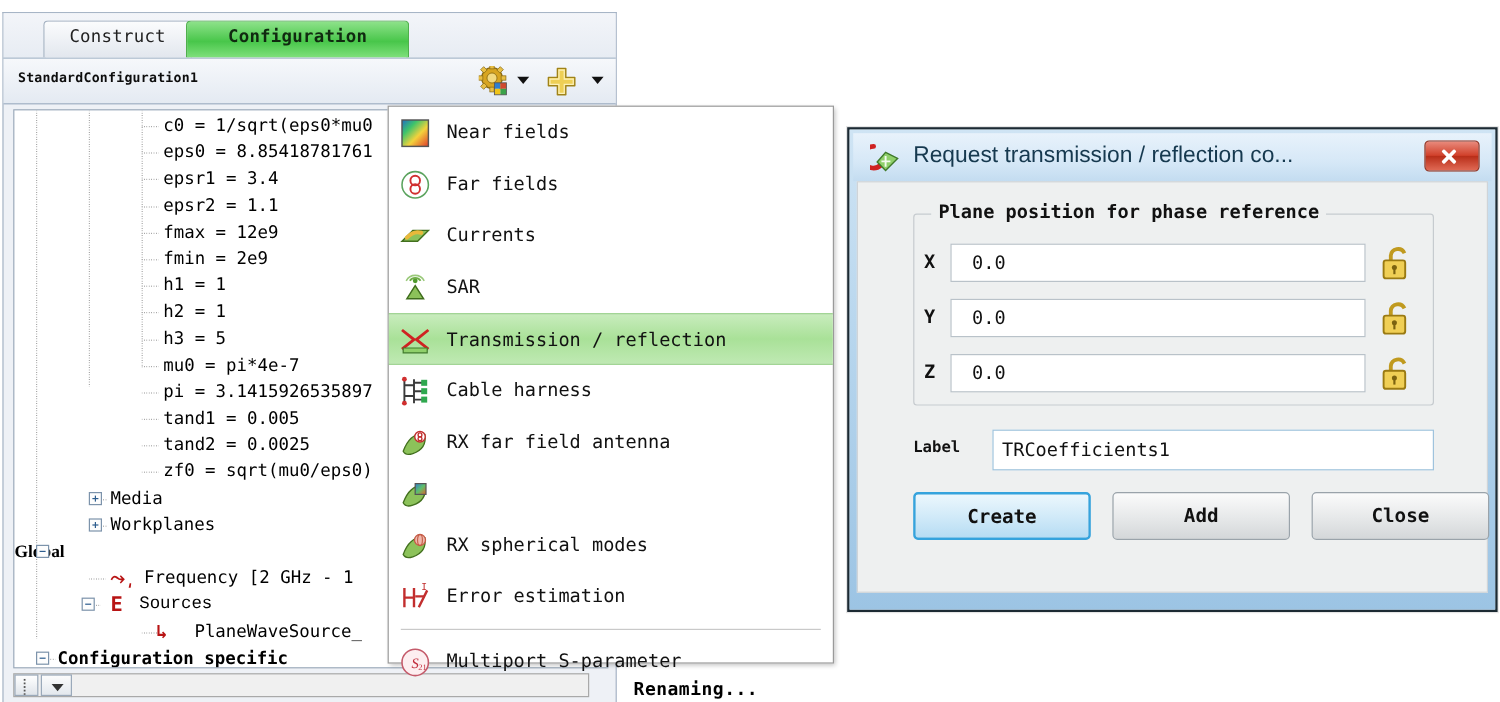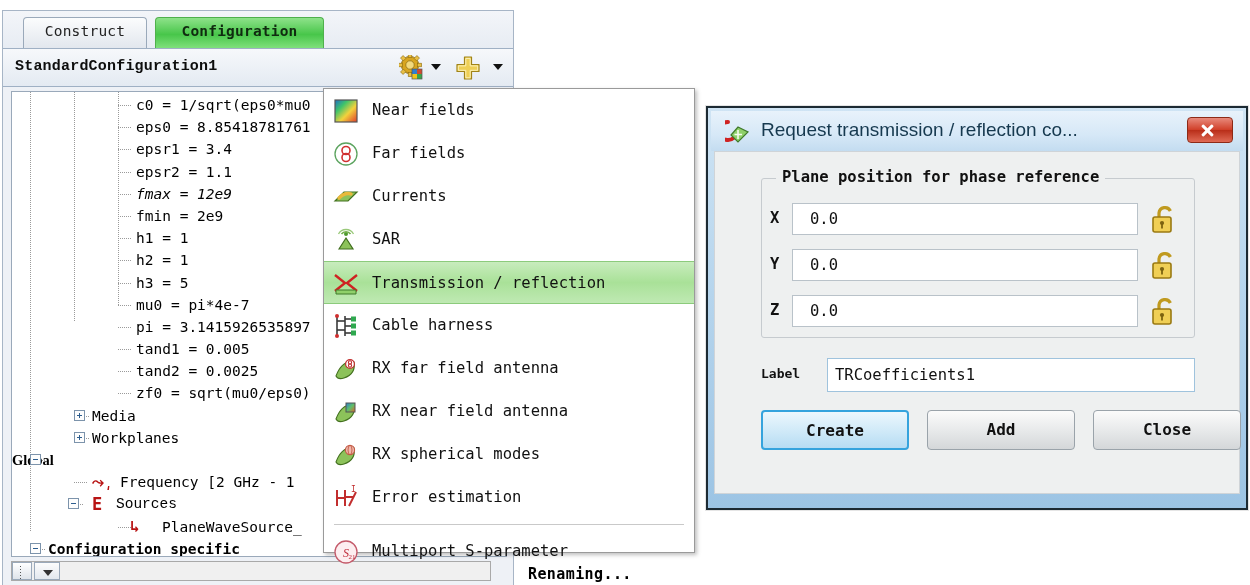--- a/index.html
+++ b/index.html
@@ -28,42 +28,41 @@
   .tab{
     position:absolute;top:6px;height:31px;line-height:27px;
     font-family:"DejaVu Sans Mono","Liberation Mono",monospace;
     font-size:14.5px;color:#111;text-align:center;
     box-sizing:border-box;
     border:1px solid #9aa9ba;border-bottom:none;
     border-radius:4px 4px 0 0;
     letter-spacing:0.2px;
   }
   .tab.inactive{
-    left:20px;width:124px;
+    left:33px;width:124px;
     background:linear-gradient(#fbfcfd,#e2e7ee);
     color:#222;
   }
   .tab.active{
-    left:152px;width:169px;font-weight:bold;
+    left:152px;width:186px;font-weight:bold;
     background:linear-gradient(#8ee28a,#48c64a 55%,#7fe07c);
     border-color:#4fb04c;
     color:#102a10;
   }
 
   .confbar{
     position:absolute;left:0;top:38px;width:100%;height:38px;
     background:linear-gradient(#f6f8fb,#e4eaf2);
     border-bottom:1px solid #9fb0c4;
     box-sizing:border-box;
   }
   .conf-title{
     position:absolute;left:12px;top:9px;
-    font-size:15px;font-weight:bold;color:#0d0d0d;
+    font-size:11px;font-weight:bold;color:#0d0d0d;
     letter-spacing:0.2px;
-    font-family:Liberation Mono, monospace;
   }
   .tb-btn{position:absolute;top:6px;height:26px;}
   .gear-ico{left:396px;width:26px;}
   .gear-arrow{left:428px;top:15px;}
   .plus-ico{left:452px;width:26px;}
   .plus-arrow{left:490px;top:15px;}
   .caret-down{
     position:absolute;width:0;height:0;
     border-left:5px solid transparent;border-right:5px solid transparent;
     border-top:6px solid #111;
@@ -316,21 +315,21 @@
 
       <div class="guide" style="left:18px;top:0;height:440px;"></div>
       <div class="guide" style="left:62px;top:0;height:230px;"></div>
       <div class="guide" style="left:106px;top:0;height:214px;"></div>
 
       <div id="tree-rows" style="position:absolute;left:0;top:2px;width:100%;">
           <div class="trow"><span class="dash" style="left:106px;width:14px;"></span><span class="lbl" style="margin-left:124px;">c0 = 1/sqrt(eps0*mu0</span></div>
           <div class="trow"><span class="dash" style="left:106px;width:14px;"></span><span class="lbl" style="margin-left:124px;">eps0 = 8.85418781761</span></div>
           <div class="trow"><span class="dash" style="left:106px;width:14px;"></span><span class="lbl" style="margin-left:124px;">epsr1 = 3.4</span></div>
           <div class="trow"><span class="dash" style="left:106px;width:14px;"></span><span class="lbl" style="margin-left:124px;">epsr2 = 1.1</span></div>
-          <div class="trow"><span class="dash" style="left:106px;width:14px;"></span><span class="lbl" style="margin-left:124px;font-style:italic;">fmax = 12e9</span></div>
+          <div class="trow"><span class="dash" style="left:106px;width:14px;"></span><span class="lbl" style="margin-left:124px;">fmax = 12e9</span></div>
           <div class="trow"><span class="dash" style="left:106px;width:14px;"></span><span class="lbl" style="margin-left:124px;">fmin = 2e9</span></div>
           <div class="trow"><span class="dash" style="left:106px;width:14px;"></span><span class="lbl" style="margin-left:124px;">h1 = 1</span></div>
           <div class="trow"><span class="dash" style="left:106px;width:14px;"></span><span class="lbl" style="margin-left:124px;">h2 = 1</span></div>
           <div class="trow"><span class="dash" style="left:106px;width:14px;"></span><span class="lbl" style="margin-left:124px;">h3 = 5</span></div>
           <div class="trow"><span class="dash" style="left:106px;width:14px;"></span><span class="lbl" style="margin-left:124px;">mu0 = pi*4e-7</span></div>
           <div class="trow"><span class="dash" style="left:106px;width:14px;"></span><span class="lbl" style="margin-left:124px;">pi = 3.1415926535897</span></div>
           <div class="trow"><span class="dash" style="left:106px;width:14px;"></span><span class="lbl" style="margin-left:124px;">tand1 = 0.005</span></div>
           <div class="trow"><span class="dash" style="left:106px;width:14px;"></span><span class="lbl" style="margin-left:124px;">tand2 = 0.0025</span></div>
           <div class="trow"><span class="dash" style="left:106px;width:14px;"></span><span class="lbl" style="margin-left:124px;">zf0 = sqrt(mu0/eps0)</span></div>
           <div class="trow"><span class="dash" style="left:68px;width:10px;"></span><span class="pm plus" style="left:62px;"></span><span class="lbl" style="margin-left:80px;">Media</span></div>
@@ -415,21 +414,21 @@
         <div class="mi"><span class="micon"><svg width="26" height="26" viewBox="0 0 26 26">
               <defs>
                 <linearGradient id="rxnf" x1="0" y1="0" x2="1" y2="1">
                   <stop offset="0" stop-color="#2f7fd0"></stop>
                   <stop offset=".5" stop-color="#5ec06a"></stop>
                   <stop offset="1" stop-color="#e0622a"></stop>
                 </linearGradient>
               </defs>
               <path d="M3 20 q6 -16 18 -14 q2 12 -10 16 q-6 2 -8 -2 Z" fill="#8cc25a" stroke="#43701f" stroke-width="1.1"></path>
               <rect x="13" y="4" width="9" height="9" fill="url(#rxnf)" stroke="#555" stroke-width="1"></rect>
-            </svg></span><span>RX near field antenna</span></div>
+            </svg></span></div>
         <div class="mi"><span class="micon"><svg width="26" height="26" viewBox="0 0 26 26">
               <path d="M3 20 q6 -16 18 -14 q2 12 -10 16 q-6 2 -8 -2 Z" fill="#8cc25a" stroke="#43701f" stroke-width="1.1"></path>
               <circle cx="17" cy="8" r="4.6" fill="#f0b8ac" stroke="#c45a45" stroke-width="1.1"></circle>
               <ellipse cx="17" cy="8" rx="2" ry="4.6" fill="none" stroke="#c45a45" stroke-width=".9"></ellipse>
             </svg></span><span>RX spherical modes</span></div>
         <div class="mi"><span class="micon"><svg width="26" height="26" viewBox="0 0 26 26">
               <g stroke="#c22e2e" stroke-width="2" fill="none">
                 <path d="M4 5 L4 21"></path>
                 <path d="M12 5 L12 21"></path>
                 <path d="M4 13 L12 13"></path>

